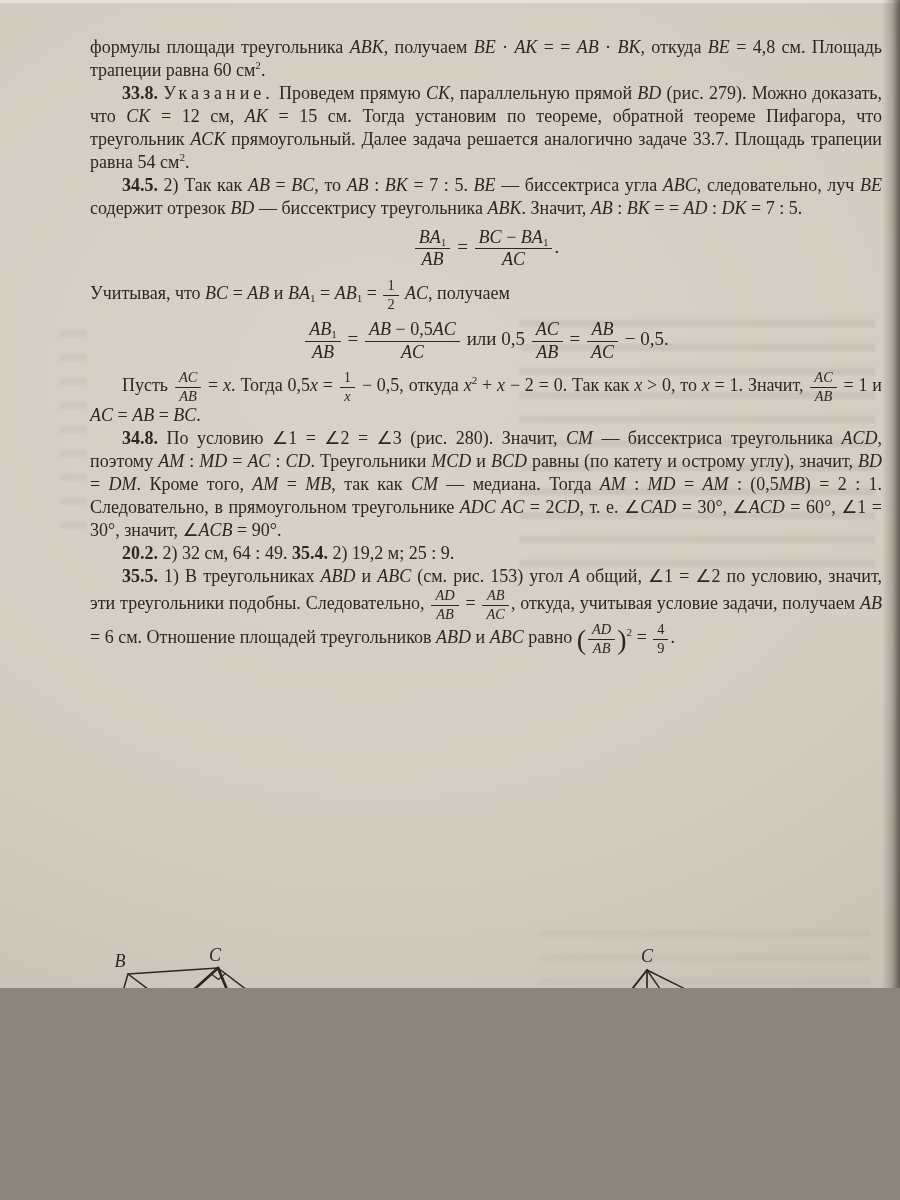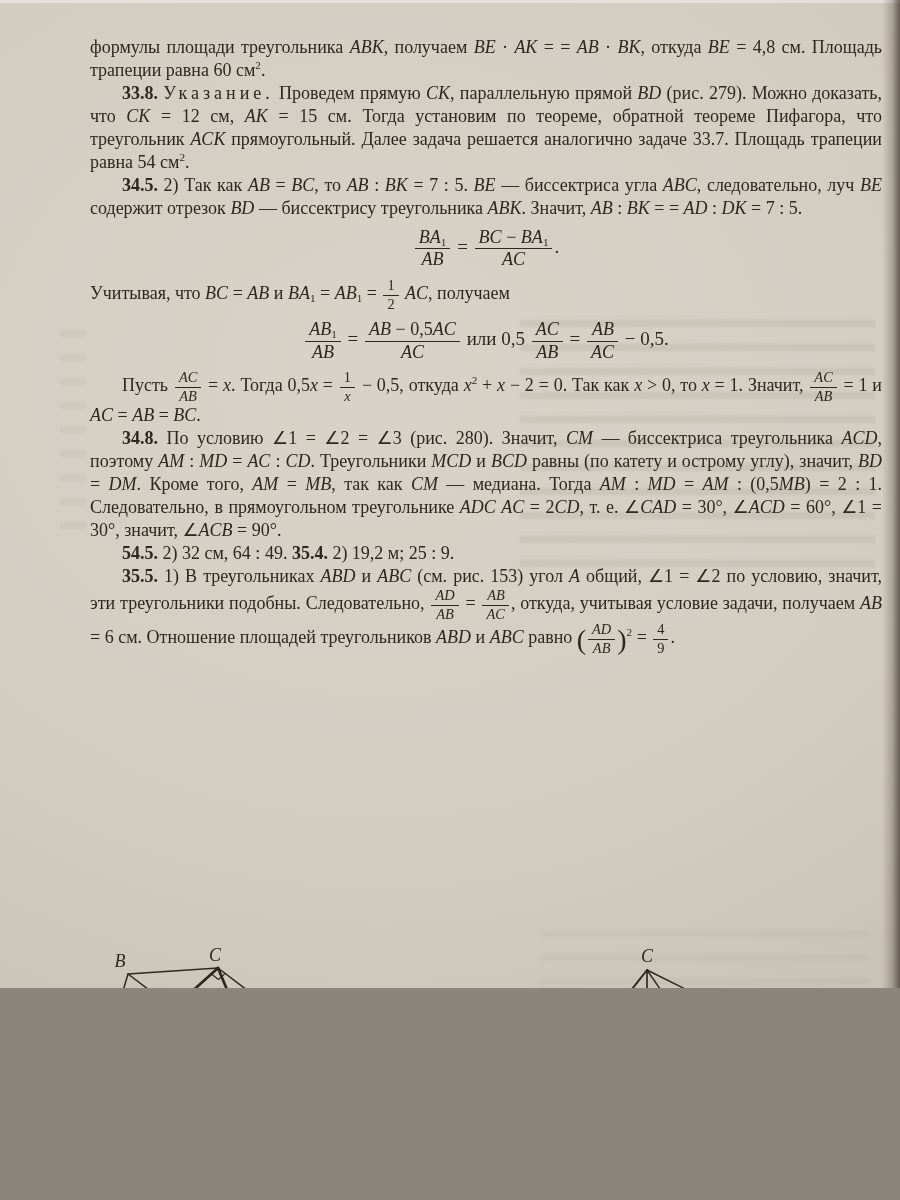--- a/index.html
+++ b/index.html
@@ -26,21 +26,21 @@
   .textbody p.noindent{text-indent:0;}
   .textbody p.eq{text-indent:0;text-align:center;margin:8px 0;font-size:19px;line-height:1.15;}
   b{font-weight:bold;margin-top:20px;}
   i{font-style:italic;}
   .sp{letter-spacing:4px;}
   sup{font-size:.62em;vertical-align:super;line-height:0;}
   sub{font-size:.62em;vertical-align:-0.25em;line-height:0;}
   .frac{display:inline-block;vertical-align:middle;text-align:center;line-height:1.08;margin:0 2px;text-indent:0;}
   .textbody p .frac{font-size:.8em;}
   .textbody p.eq .frac{font-size:.95em;}
-  .frac .num{display:block;border-bottom:1.2px solid currentColor;padding:0 4px 1px;text-align:right;}
+  .frac .num{display:block;border-bottom:1.2px solid currentColor;padding:0 4px 1px;}
   .frac .den{display:block;padding:1px 4px 0;}
   .bp{font-size:1.55em;vertical-align:-0.22em;line-height:0;}
 
   .figures{position:absolute;left:88px;right:28px;top:948px;display:flex;justify-content:space-between;}
   figure{margin:0;text-align:center;}
   figcaption{font-size:18px;margin-top:8px;letter-spacing:.5px;}
   svg text{font-family:"Liberation Serif",serif;font-style:italic;font-size:18px;fill:#2e2720;}
   svg text.dig{font-style:normal;font-size:16px;}
   svg path, svg polyline{stroke:#2e2720;fill:none;stroke-linecap:round;stroke-linejoin:round;}
 
@@ -57,21 +57,21 @@
 
   <div class="textbody">
       <p class="noindent">формулы площади треугольника <i>ABK</i>, получаем <i>BE</i> · <i>AK</i> = = <i>AB</i> · <i>BK</i>, откуда <i>BE</i> = 4,8 см. Площадь трапеции равна 60 см<sup>2</sup>.</p>
       <p><b>33.8.</b> <span class="sp">Указание.</span> Проведем прямую <i>CK</i>, параллельную прямой <i>BD</i> (рис. 279). Можно доказать, что <i>CK</i> = 12 см, <i>AK</i> = 15 см. Тогда установим по теореме, обратной теореме Пифагора, что треугольник <i>ACK</i> прямоугольный. Далее задача решается аналогично задаче 33.7. Площадь трапеции равна 54 см<sup>2</sup>.</p>
       <p><b>34.5.</b> 2) Так как <i>AB</i> = <i>BC</i>, то <i>AB</i> : <i>BK</i> = 7 : 5. <i>BE</i> — биссектриса угла <i>ABC</i>, следовательно, луч <i>BE</i> содержит отрезок <i>BD</i> — биссектрису треугольника <i>ABK</i>. Значит, <i>AB</i> : <i>BK</i> = = <i>AD</i> : <i>DK</i> = 7 : 5.</p>
       <p class="eq"><span class="frac"><span class="num"><i>BA</i><sub>1</sub></span><span class="den"><i>AB</i></span></span> = <span class="frac"><span class="num"><i>BC</i> − <i>BA</i><sub>1</sub></span><span class="den"><i>AC</i></span></span>.</p>
       <p class="noindent">Учитывая, что <i>BC</i> = <i>AB</i> и <i>BA</i><sub>1</sub> = <i>AB</i><sub>1</sub> = <span class="frac"><span class="num">1</span><span class="den">2</span></span> <i>AC</i>, получаем</p>
       <p class="eq"><span class="frac"><span class="num"><i>AB</i><sub>1</sub></span><span class="den"><i>AB</i></span></span> = <span class="frac"><span class="num"><i>AB</i> − 0,5<i>AC</i></span><span class="den"><i>AC</i></span></span>  или  0,5 <span class="frac"><span class="num"><i>AC</i></span><span class="den"><i>AB</i></span></span> = <span class="frac"><span class="num"><i>AB</i></span><span class="den"><i>AC</i></span></span> − 0,5.</p>
       <p>Пусть <span class="frac"><span class="num"><i>AC</i></span><span class="den"><i>AB</i></span></span> = <i>x</i>. Тогда 0,5<i>x</i> = <span class="frac"><span class="num">1</span><span class="den"><i>x</i></span></span> − 0,5, откуда <i>x</i><sup>2</sup> + <i>x</i> − 2 = 0. Так как <i>x</i> &gt; 0, то <i>x</i> = 1. Значит, <span class="frac"><span class="num"><i>AC</i></span><span class="den"><i>AB</i></span></span> = 1 и <i>AC</i> = <i>AB</i> = <i>BC</i>.</p>
       <p><b>34.8.</b> По условию ∠1 = ∠2 = ∠3 (рис. 280). Значит, <i>CM</i> — биссектриса треугольника <i>ACD</i>, поэтому <i>AM</i> : <i>MD</i> = <i>AC</i> : <i>CD</i>. Треугольники <i>MCD</i> и <i>BCD</i> равны (по катету и острому углу), значит, <i>BD</i> = <i>DM</i>. Кроме того, <i>AM</i> = <i>MB</i>, так как <i>CM</i> — медиана. Тогда <i>AM</i> : <i>MD</i> = <i>AM</i> : (0,5<i>MB</i>) = 2 : 1. Следовательно, в прямоугольном треугольнике <i>ADC</i> <i>AC</i> = 2<i>CD</i>, т. е. ∠<i>CAD</i> = 30°, ∠<i>ACD</i> = 60°, ∠1 = 30°, значит, ∠<i>ACB</i> = 90°.</p>
-      <p><b>54.5.</b> 2) 32 см, 64 : 49. <b>35.4.</b> 2) 19,2 м; 25 : 9.</p>
+      <p><b>20.2.</b> 2) 32 см, 64 : 49. <b>35.4.</b> 2) 19,2 м; 25 : 9.</p>
       <p><b>35.5.</b> 1) В треугольниках <i>ABD</i> и <i>ABC</i> (см. рис. 153) угол <i>A</i> общий, ∠1 = ∠2 по условию, значит, эти треугольники подобны. Следовательно, <span class="frac"><span class="num"><i>AD</i></span><span class="den"><i>AB</i></span></span> = <span class="frac"><span class="num"><i>AB</i></span><span class="den"><i>AC</i></span></span>, откуда, учитывая условие задачи, получаем <i>AB</i> = 6 см. Отношение площадей треугольников <i>ABD</i> и <i>ABC</i> равно <span class="bp">(</span><span class="frac"><span class="num"><i>AD</i></span><span class="den"><i>AB</i></span></span><span class="bp">)</span><sup>2</sup> = <span class="frac"><span class="num">4</span><span class="den">9</span></span>.</p>
     </div>
 
   <div class="figures">
 
     <figure>
       <svg width="300" height="160" viewBox="0 0 300 160">
         <g>
           <path d="M10,128 L40,26 L130,20" stroke-width="1.5"></path>
           <path d="M130,20 L175,128" stroke-width="2.7"></path>

